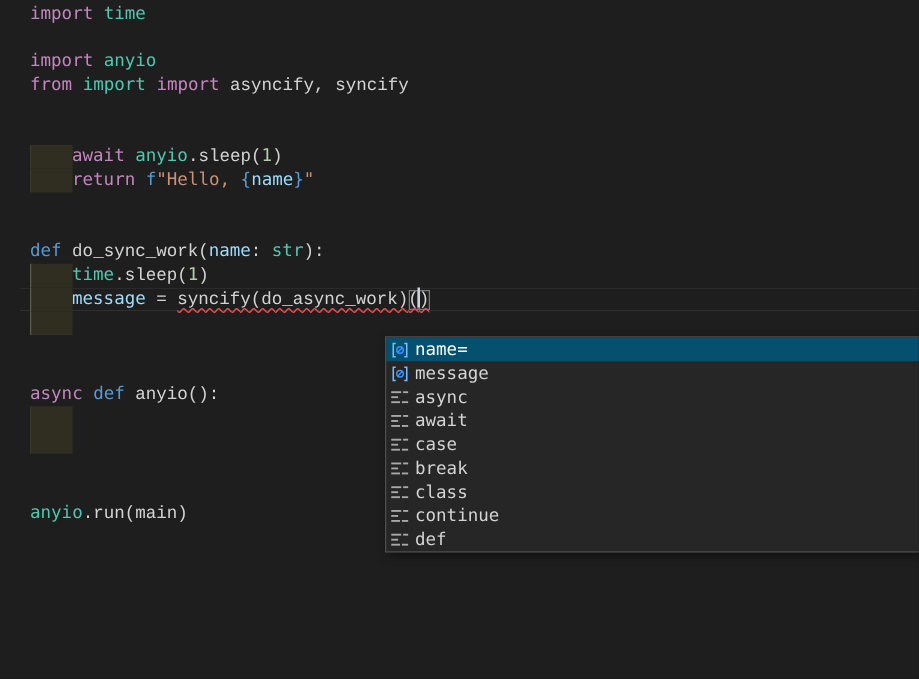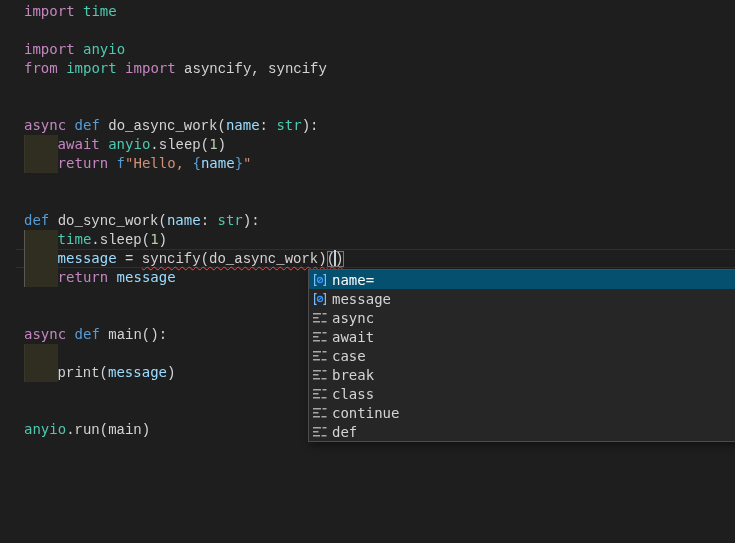--- a/index.html
+++ b/index.html
@@ -108,34 +108,33 @@
 <body>
 
 <div class="editor">
   <div class="code">
       <div class="code-line"><span class="line-text"><span class="tk-kwc">import</span><span class="tk-txt"> </span><span class="tk-mod">time</span></span></div>
       <div class="code-line"><span class="line-text"></span></div>
       <div class="code-line"><span class="line-text"><span class="tk-kwc">import</span><span class="tk-txt"> </span><span class="tk-mod">anyio</span></span></div>
       <div class="code-line"><span class="line-text"><span class="tk-kwc">from</span><span class="tk-txt"> </span><span class="tk-mod">import</span><span class="tk-txt"> </span><span class="tk-kwc">import</span><span class="tk-txt"> asyncify, syncify</span></span></div>
       <div class="code-line"><span class="line-text"></span></div>
       <div class="code-line"><span class="line-text"></span></div>
-      <div class="code-line"><span class="line-text"><span class="tk-kwc">async</span><span class="tk-txt"> </span><span class="tk-kws">def</span><span class="tk-txt"> do_async_work(</span><span class="tk-var">name</span><span class="tk-txt">: </span><span class="tk-mod">str</span><span class="tk-txt">):</span></span></div>
       <div class="code-line"><span class="indent-block"></span><span class="line-text"><span class="tk-txt">    </span><span class="tk-kwc">await</span><span class="tk-txt"> </span><span class="tk-mod">anyio</span><span class="tk-txt">.sleep(</span><span class="tk-num">1</span><span class="tk-txt">)</span></span></div>
       <div class="code-line"><span class="indent-block"></span><span class="line-text"><span class="tk-txt">    </span><span class="tk-kwc">return</span><span class="tk-txt"> </span><span class="tk-kws">f</span><span class="tk-str">"Hello, </span><span class="tk-kws">{</span><span class="tk-var">name</span><span class="tk-kws">}</span><span class="tk-str">"</span></span></div>
       <div class="code-line"><span class="line-text"></span></div>
       <div class="code-line"><span class="line-text"></span></div>
       <div class="code-line"><span class="line-text"><span class="tk-kws">def</span><span class="tk-txt"> do_sync_work(</span><span class="tk-var">name</span><span class="tk-txt">: </span><span class="tk-mod">str</span><span class="tk-txt">):</span></span></div>
       <div class="code-line"><span class="indent-block active"></span><span class="line-text"><span class="tk-txt">    </span><span class="tk-mod">time</span><span class="tk-txt">.sleep(</span><span class="tk-num">1</span><span class="tk-txt">)</span></span></div>
       <div class="code-line current"><span class="indent-block active"></span><span class="line-text"><span class="tk-txt">    </span><span class="tk-var">message</span><span class="tk-txt"> = </span><span class="tk-txt sq">syncify(do_async_work)</span><span class="tk-txt sq box">(</span><span class="cursor"></span><span class="tk-txt sq box">)</span></span></div>
-      <div class="code-line"><span class="indent-block active"></span><span class="line-text"><span class="tk-txt">    </span><span class="tk-kwc">return</span><span class="tk-txt"> </span><span class="tk-var">message</span></span></div>
-      <div class="code-line"><span class="line-text"></span></div>
-      <div class="code-line"><span class="line-text"></span></div>
-      <div class="code-line"><span class="line-text"><span class="tk-kwc">async</span><span class="tk-txt"> </span><span class="tk-kws">def</span><span class="tk-txt"> main():</span></span></div>
+      <div class="code-line"><span class="indent-block active"></span></div>
+      <div class="code-line"><span class="line-text"></span></div>
+      <div class="code-line"><span class="line-text"></span></div>
+      <div class="code-line"><span class="line-text"><span class="tk-kwc">async</span><span class="tk-txt"> </span><span class="tk-kws">def</span><span class="tk-txt"> anyio():</span></span></div>
       <div class="code-line"><span class="indent-block"></span></div>
-      <div class="code-line"><span class="indent-block"></span><span class="line-text"><span class="tk-txt">    print(</span><span class="tk-var">message</span><span class="tk-txt">)</span></span></div>
+      <div class="code-line"><span class="indent-block"></span></div>
       <div class="code-line"><span class="line-text"></span></div>
       <div class="code-line"><span class="line-text"></span></div>
       <div class="code-line"><span class="line-text"><span class="tk-mod">anyio</span><span class="tk-txt">.run(main)</span></span></div>
     </div>
   <div class="suggest">
     <div id="suggest-list">
         <div class="suggest-row selected">
           <span class="s-icon">
             <svg viewBox="0 0 16 16" class="icon-variable" xmlns="http://www.w3.org/2000/svg">
     <path class="st" d="M4.6 2.7 H2.6 V13.3 H4.6"></path>

